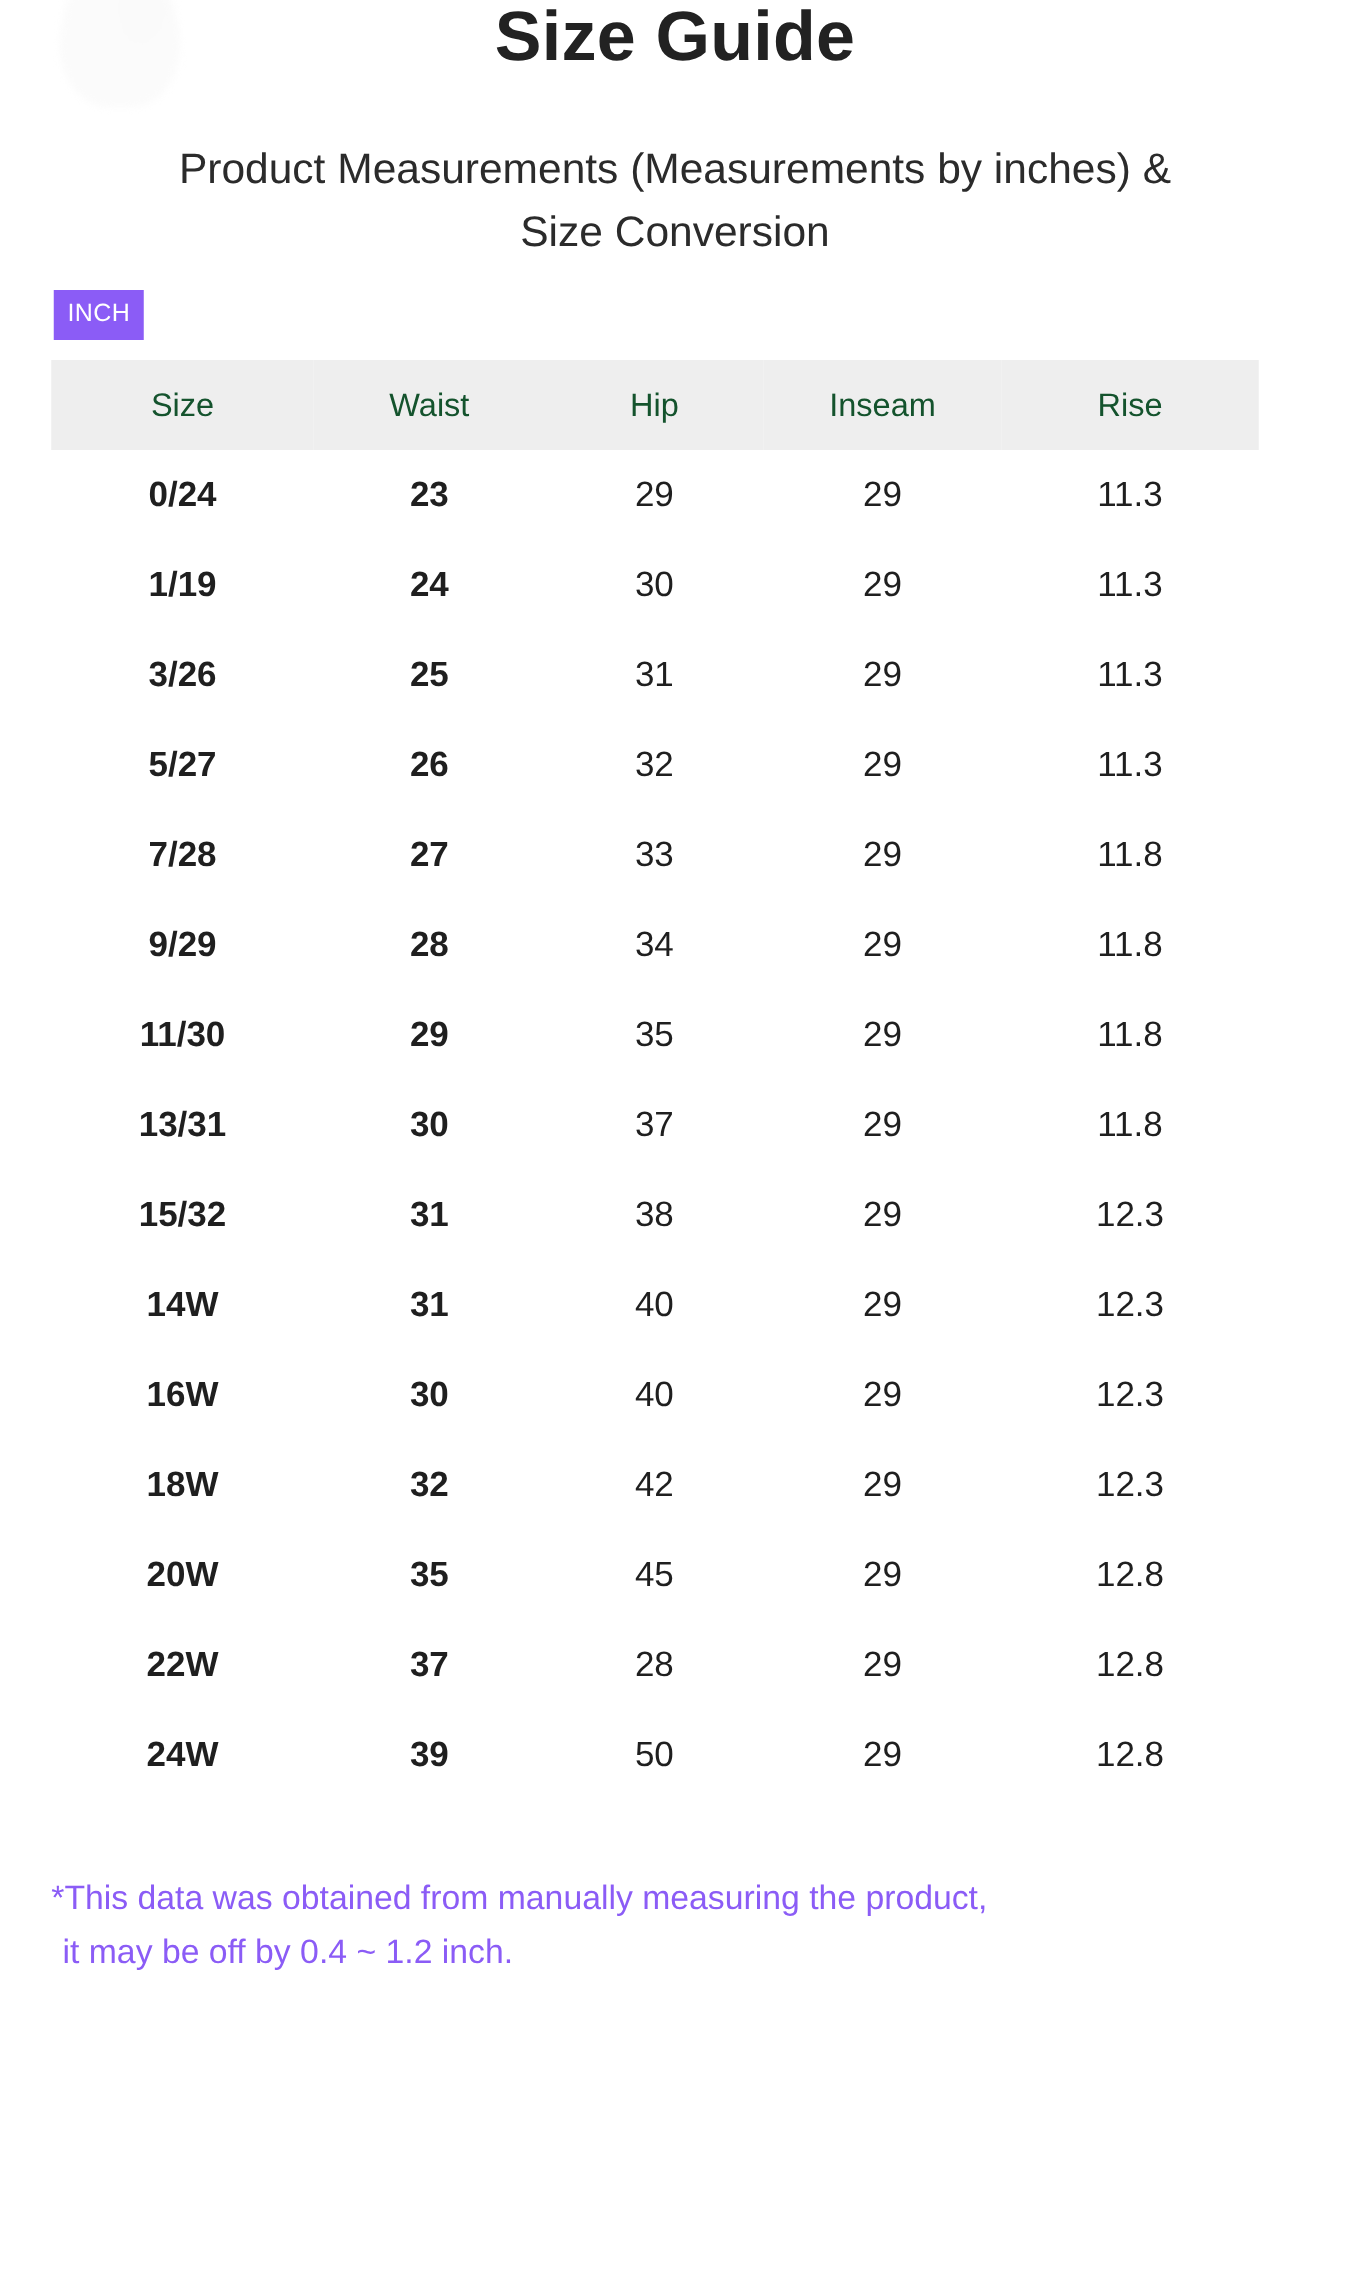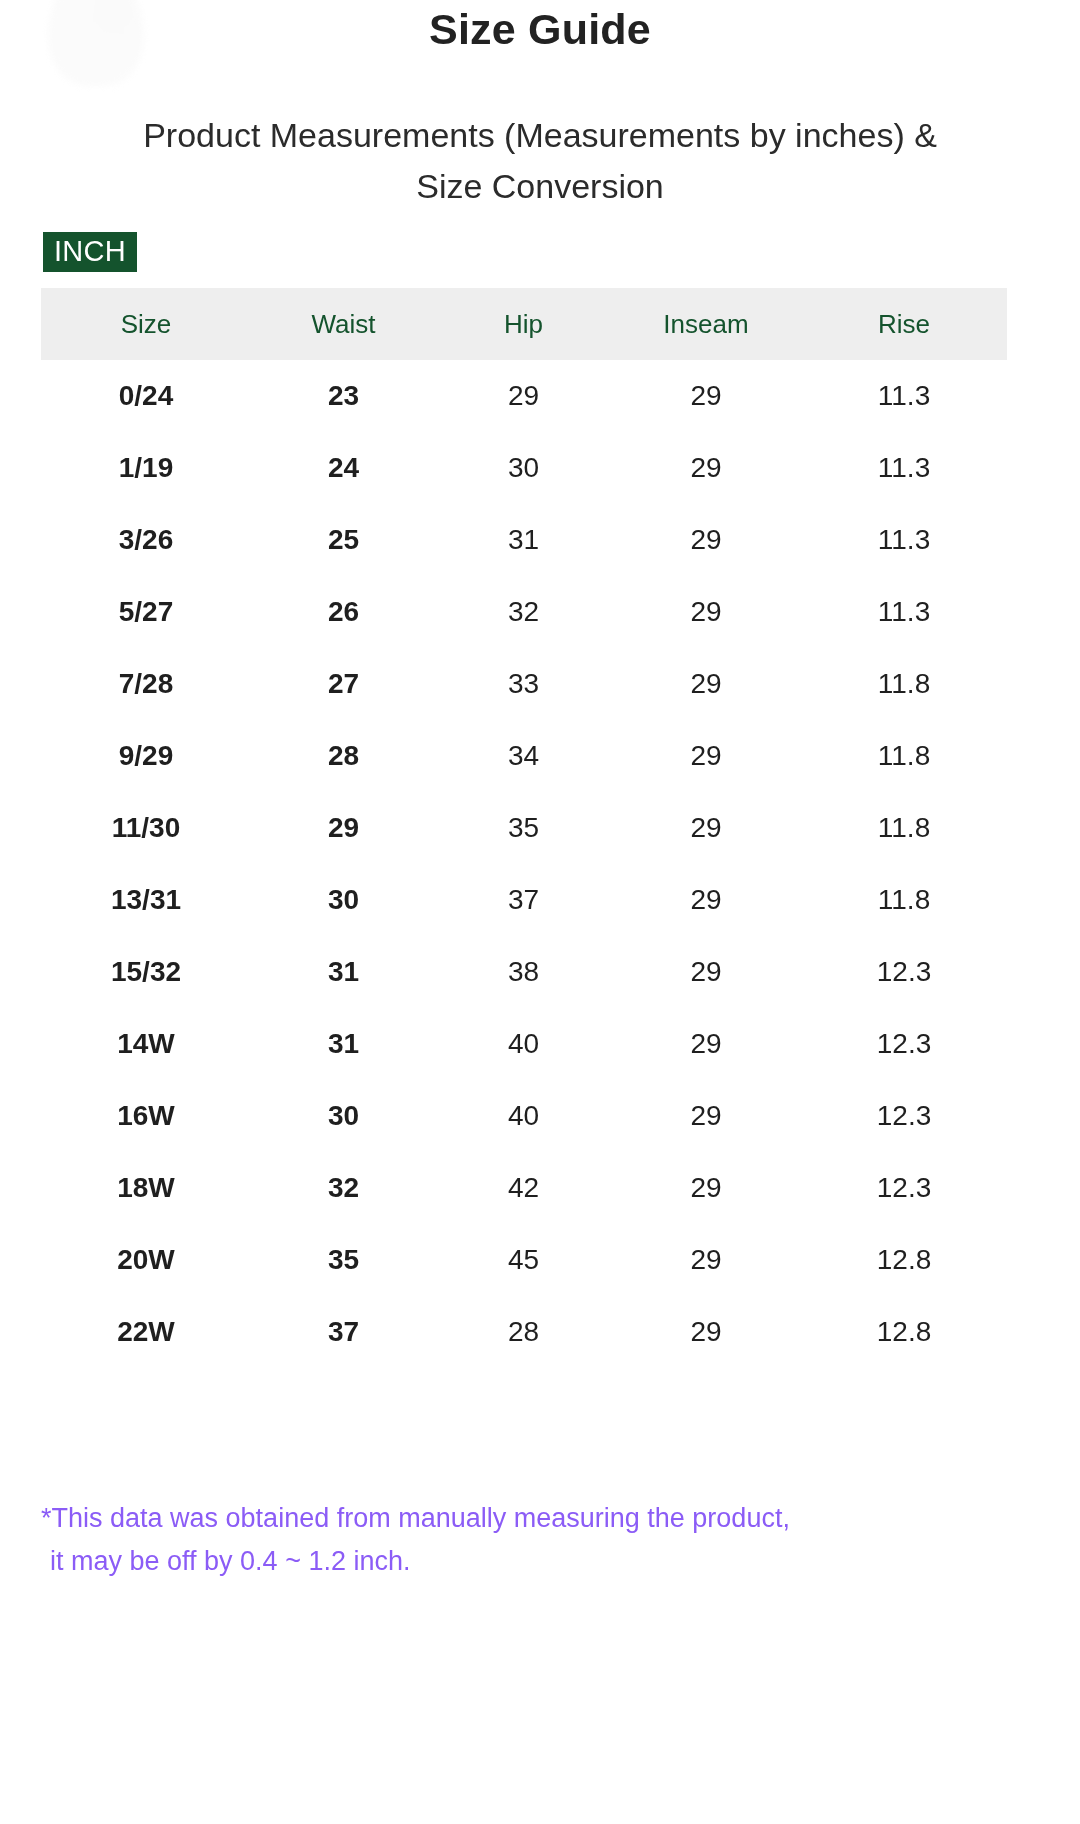--- a/index.html
+++ b/index.html
@@ -43,21 +43,21 @@
     border-radius: 50% 50% 46% 46% / 52% 52% 48% 48%;
     filter: blur(2px);
   }
 
   .page-title {
     position: absolute;
     top: 0px;
     left: 0;
     width: 1080px;
     text-align: center;
-    font-size: 43px;
+    font-size: 56px;
     font-weight: bold;
     color: #222222;
     line-height: 58px;
     letter-spacing: 0.2px;
   }
 
   .subtitle {
     position: absolute;
     top: 110px;
     left: 140px;
@@ -66,23 +66,23 @@
     font-size: 34px;
     font-weight: normal;
     color: #2b2b2b;
     line-height: 51px;
   }
 
   .unit-badge {
     position: absolute;
     left: 43px;
     top: 232px;
-    background: #14532d;
+    background: #8b5cf6;
     color: #ffffff;
-    font-size: 29px;
+    font-size: 20px;
     line-height: 36px;
     padding: 1px 11px 3px 11px;
     letter-spacing: 0.3px;
   }
 
   .size-table {
     position: absolute;
     left: 41px;
     top: 288px;
     width: 966px;
@@ -262,20 +262,27 @@
           <td class="col-inseam">29</td>
           <td class="col-rise">12.8</td>
         </tr>
         <tr>
           <td class="col-size">22W</td>
           <td class="col-waist">37</td>
           <td class="col-hip">28</td>
           <td class="col-inseam">29</td>
           <td class="col-rise">12.8</td>
         </tr>
+        <tr>
+          <td class="col-size">24W</td>
+          <td class="col-waist">39</td>
+          <td class="col-hip">50</td>
+          <td class="col-inseam">29</td>
+          <td class="col-rise">12.8</td>
+        </tr>
       </tbody>
   </table>
 
   <div class="footnote">
     <span>*This data was obtained from manually measuring the product,</span>
     <span class="line2">it may be off by 0.4 ~ 1.2 inch.</span>
   </div>
 
 </div>
 

